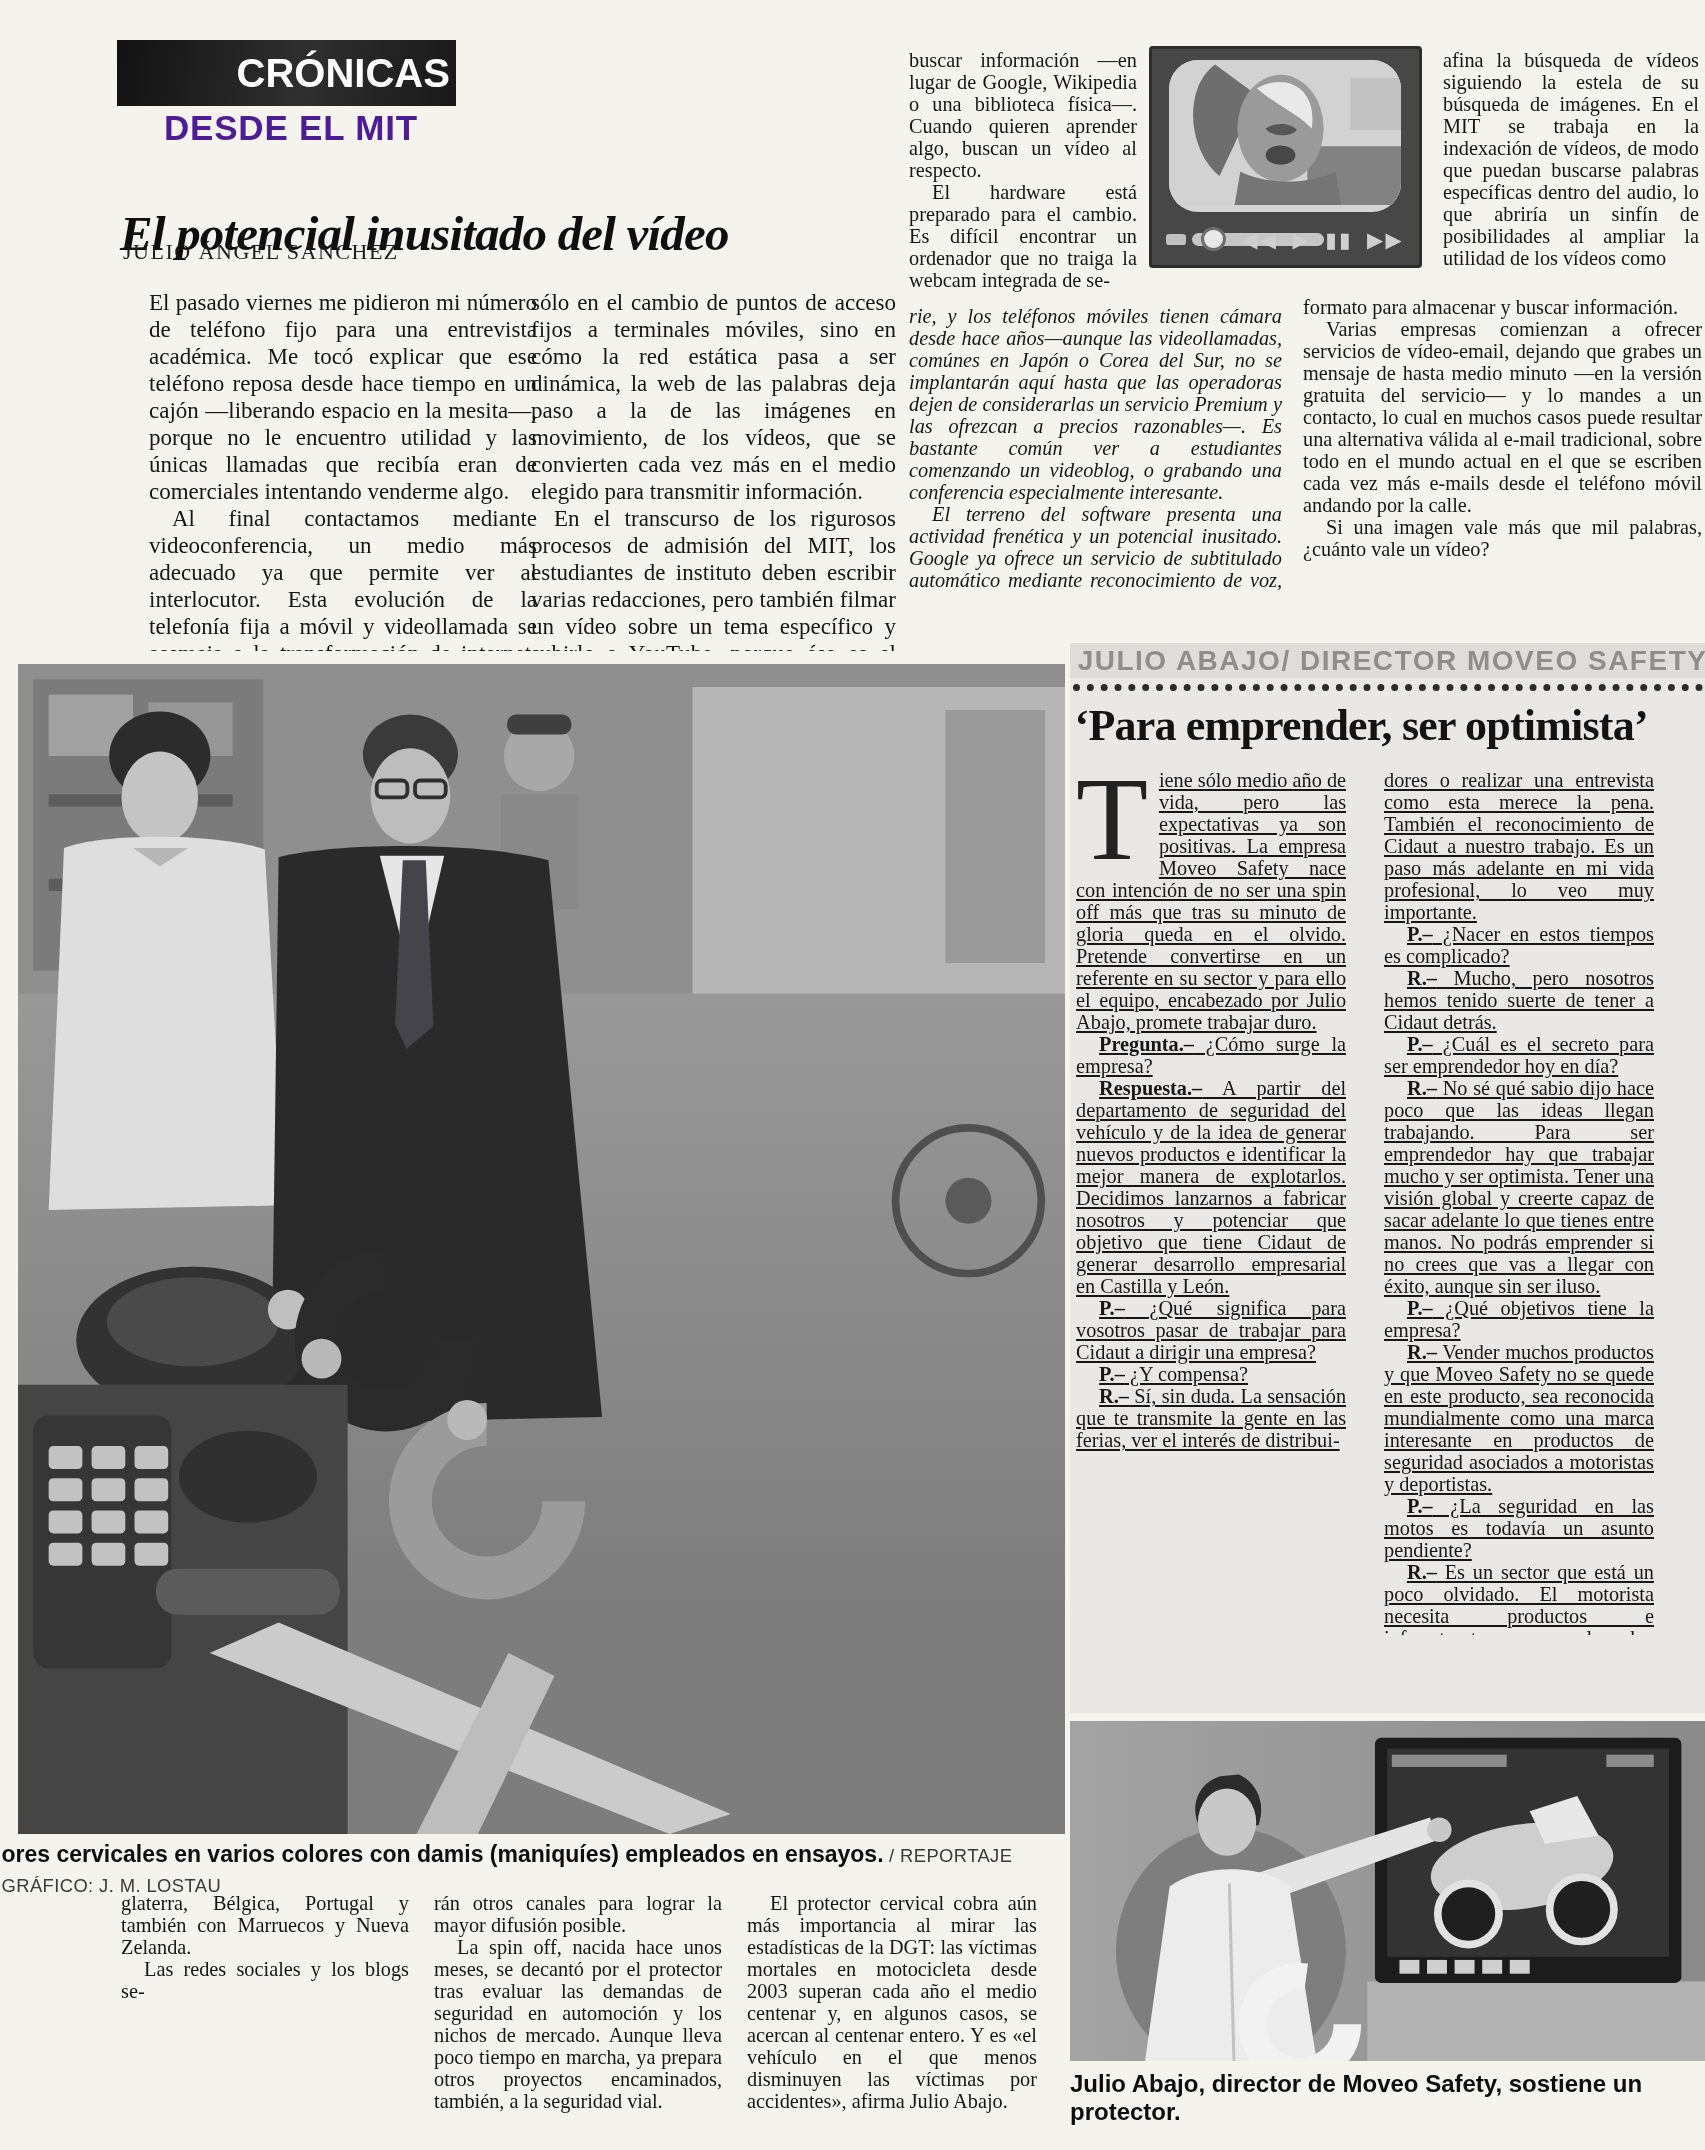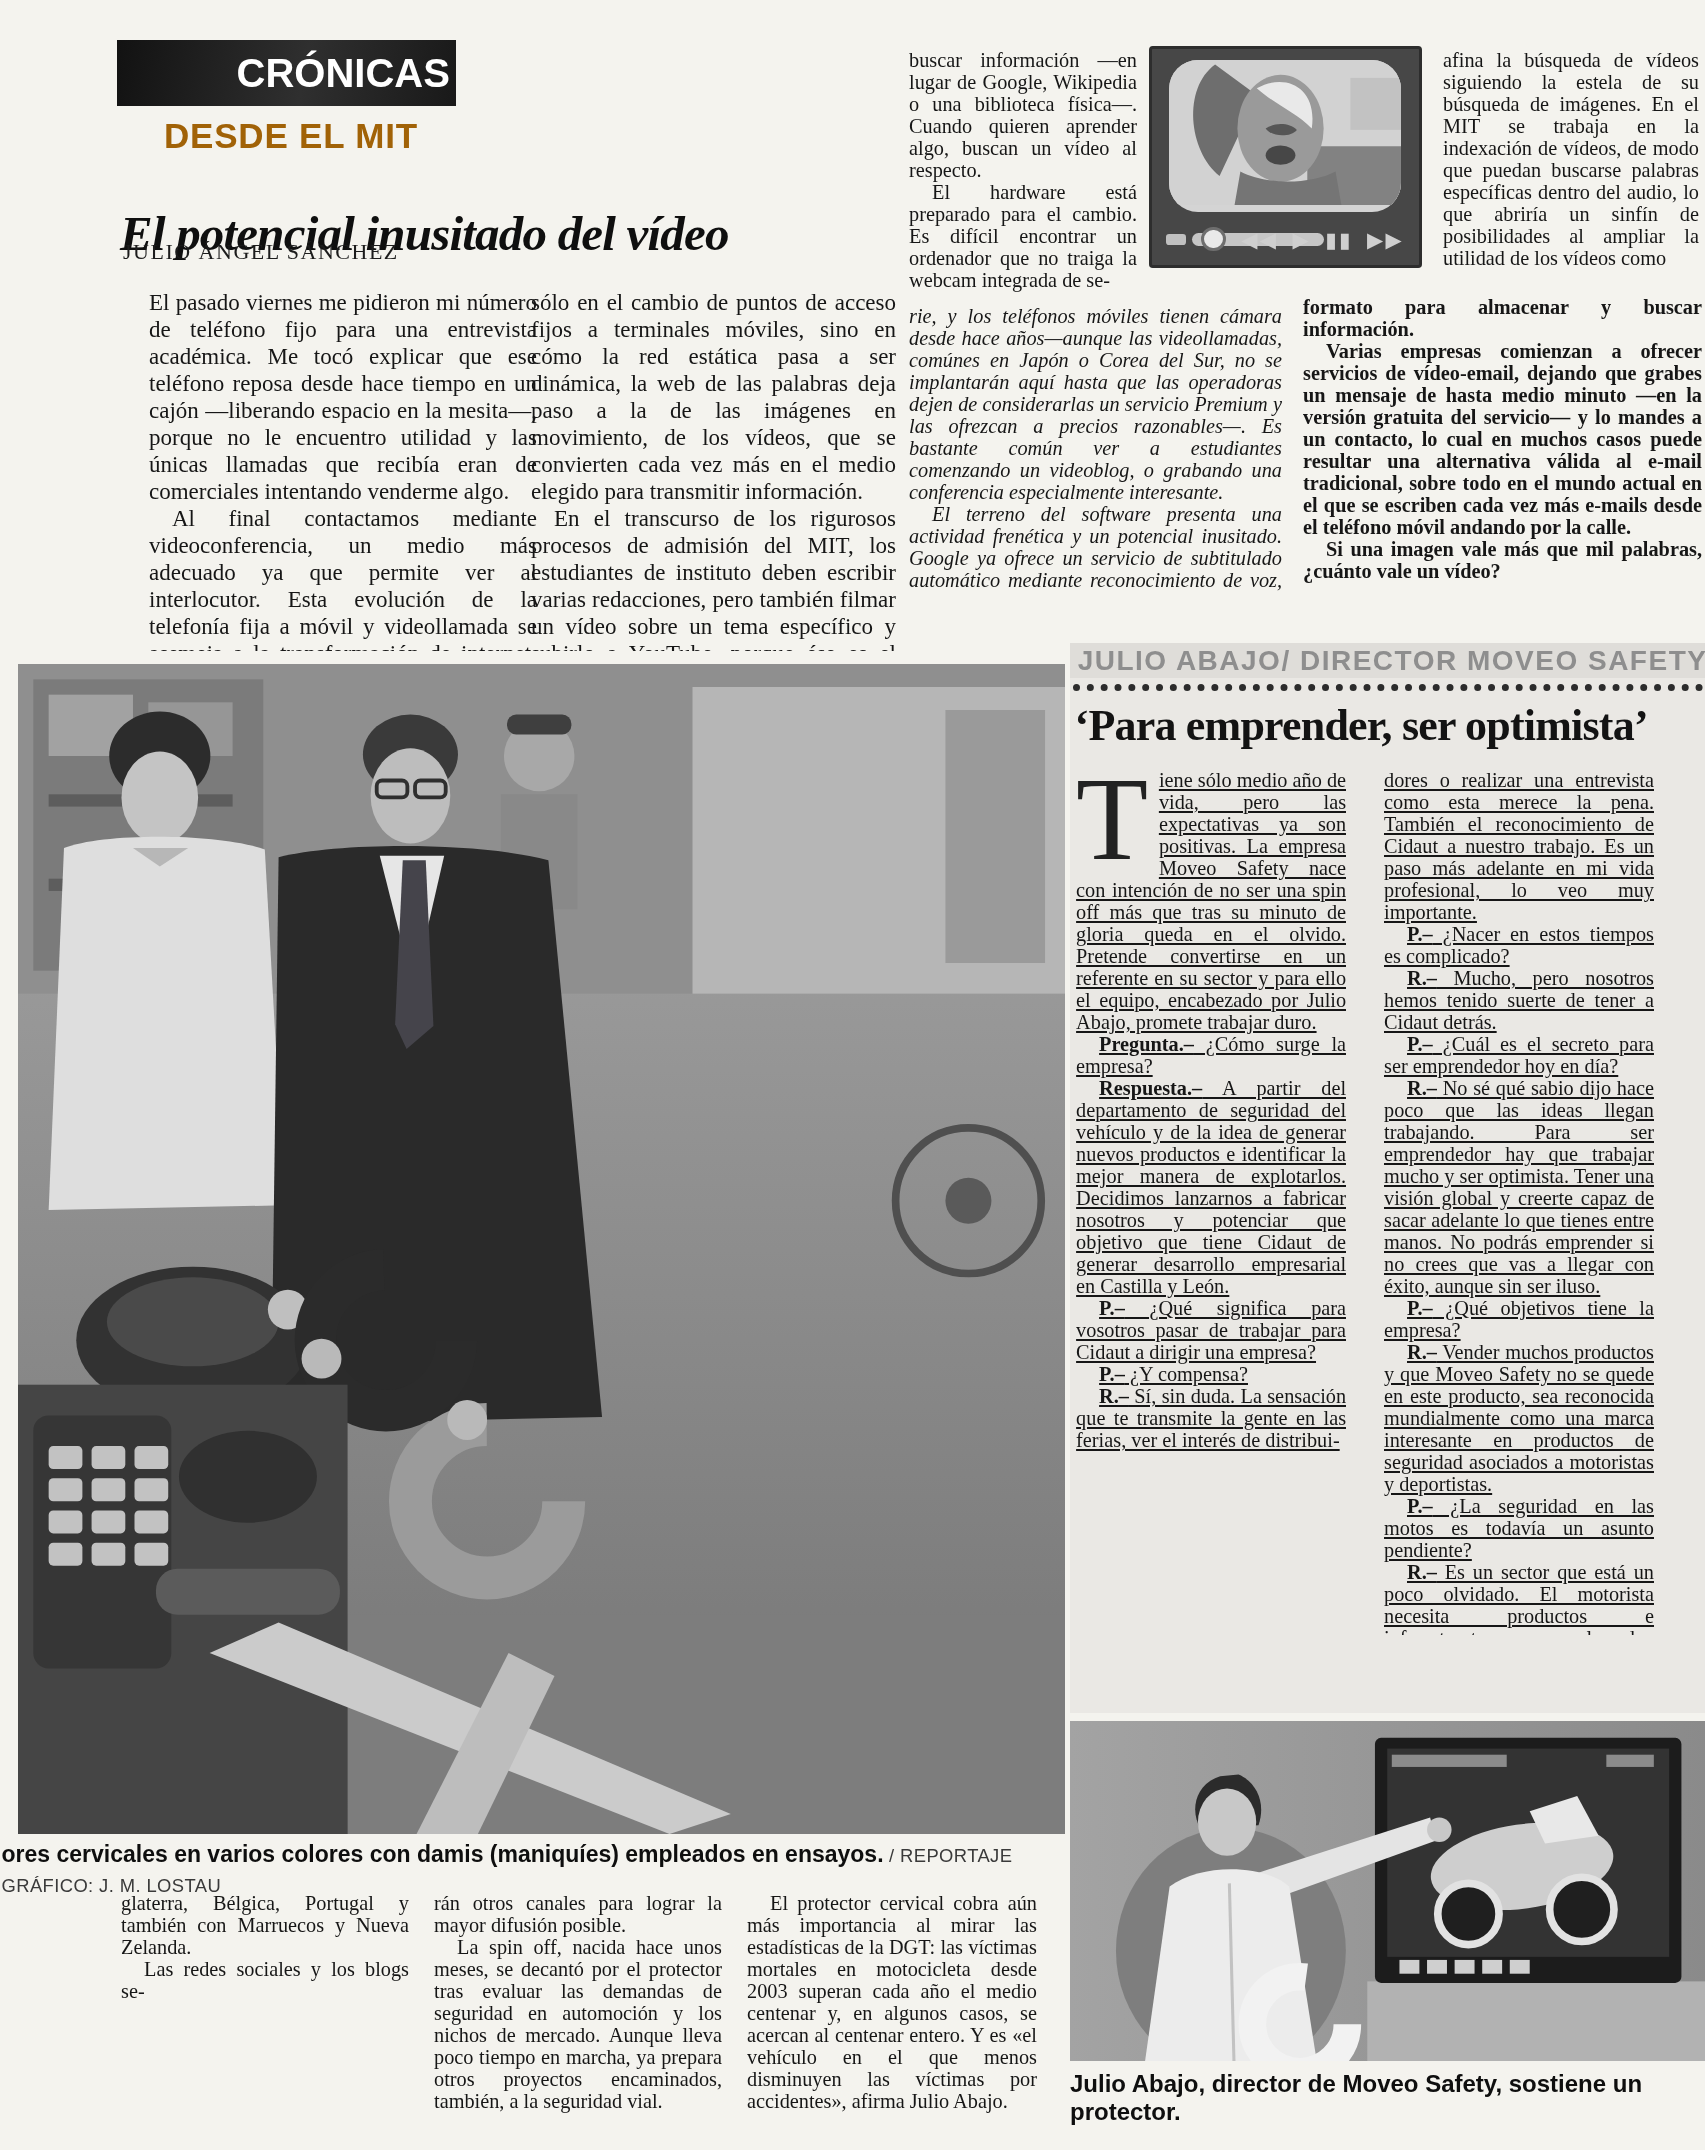--- a/index.html
+++ b/index.html
@@ -5,36 +5,36 @@
   html,body{margin:0;padding:0;}
   body{width:1706px;height:2151px;position:relative;background:#f4f3ee;overflow:hidden;
        font-family:"Liberation Serif",serif;color:#161616;}
   .abs{position:absolute;}
   
   #cronicas-bar{left:117px;top:40px;width:339px;height:66px;
     background:linear-gradient(100deg,#121212,#2f2f2f 55%,#191919);
     color:#fff;font:700 40px/66px "Liberation Sans",sans-serif;
     text-align:right;padding-right:6.1px;box-sizing:border-box;}
   #desde{left:130px;top:109px;width:322px;text-align:center;
-    font:700 35px/38px "Liberation Sans",sans-serif;color:#a16207;letter-spacing:0.8px;margin-top:8px;}
+    font:700 35px/38px "Liberation Sans",sans-serif;color:#4c1d95;letter-spacing:0.8px;}
   #headline{left:120px;top:172px;width:774px;
     font:italic 700 49px/57px "Liberation Serif",serif;color:#0f0f0f;letter-spacing:-0.8px;}
   #byline{left:123px;top:239px;width:460px;
     font:400 22px/26px "Liberation Serif",serif;letter-spacing:1.5px;color:#1c1c1c;}
   .txt{position:absolute;text-align:justify;overflow:hidden;hyphens:auto;}
   .lg{font-size:23px;line-height:27px;}
   .md{font-size:20.3px;line-height:22px;}
   .txt p{margin:0;}
   .ind{text-indent:23px;}
   #c1{left:117px;top:289px;width:388px;height:362px;margin-left:32px;}
   #c2{left:531px;top:289px;width:365px;height:362px;}
   #c3a{left:909px;top:49px;width:228px;height:253px;}
   #c4a{left:1443px;top:49px;width:256px;height:247px;}
   #c3b{left:909px;top:305px;width:373px;height:293px;font-style:italic;}
-  #c4b{left:1303px;top:296px;width:399px;height:313px;font-weight:bold;}
+  #c4b{left:1303px;top:296px;width:399px;height:313px;}
   
   #video{left:1149px;top:46px;width:273px;height:222px;background:#474747;
     border:3.8px solid #2d2d2d;border-radius:3.8px;box-sizing:border-box;}
   .vp-screen{position:absolute;left:17px;top:10.7px;width:232px;height:152px;
     background:#d4d4d4;border-radius:29px;overflow:hidden;}
   .vp-bar{position:absolute;left:14px;bottom:12.3px;width:238px;height:26px;}
   .vp-btn{position:absolute;left:0;top:7px;width:20px;height:11.5px;background:#c0c0c0;border-radius:3.1px;}
   .vp-track{position:absolute;left:26px;top:6.1px;width:132px;height:13px;background:#c6c6c6;border-radius:7px;}
   .vp-knob{position:absolute;left:9.2px;top:-6.1px;width:24.5px;height:24.5px;border-radius:50%;
     background:#e9e9e9;border:3.8px solid #6e6e6e;box-sizing:border-box;}

